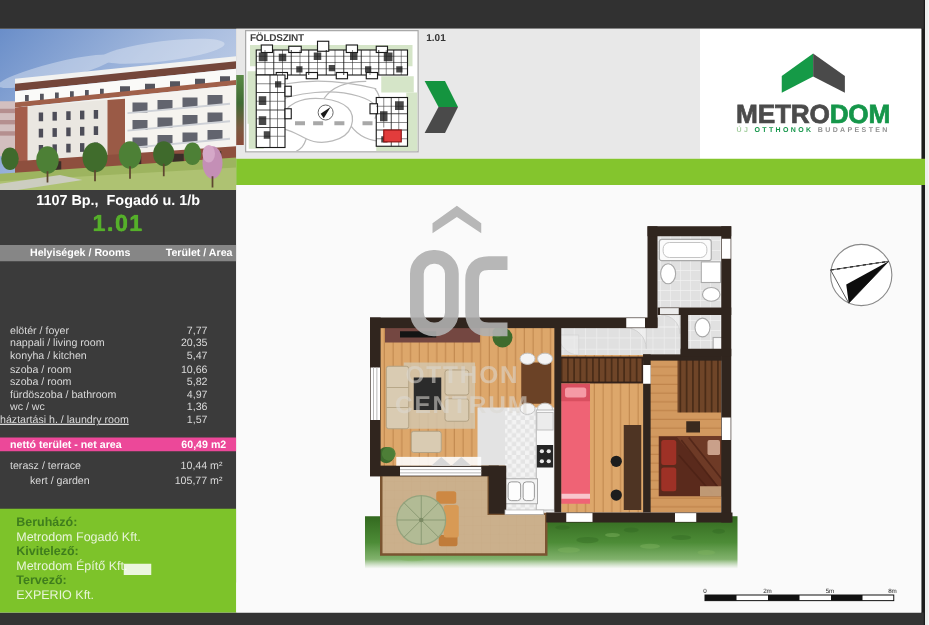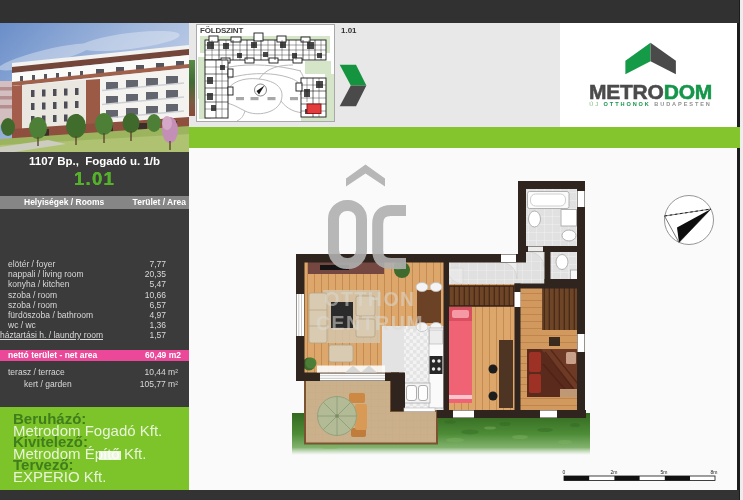--- a/index.html
+++ b/index.html
@@ -150,21 +150,21 @@
     <div style="position:absolute;top:20.3px;width:189px;">
         <span style="position:absolute;left:8px;">konyha / kitchen</span>
         <span style="position:absolute;right:23px;">5,47</span>
       </div>
     <div style="position:absolute;top:30.5px;width:189px;">
         <span style="position:absolute;left:8px;">szoba / room</span>
         <span style="position:absolute;right:23px;">10,66</span>
       </div>
     <div style="position:absolute;top:40.6px;width:189px;">
         <span style="position:absolute;left:8px;">szoba / room</span>
-        <span style="position:absolute;right:23px;">6,57</span>
+        <span style="position:absolute;right:23px;">5,82</span>
       </div>
     <div style="position:absolute;top:50.75px;width:189px;">
         <span style="position:absolute;left:8px;">fürdöszoba / bathroom</span>
         <span style="position:absolute;right:23px;">4,97</span>
       </div>
     <div style="position:absolute;top:60.9px;width:189px;">
         <span style="position:absolute;left:8px;">wc / wc</span>
         <span style="position:absolute;right:23px;">1,36</span>
       </div>
     <div style="position:absolute;top:71.05px;width:189px;">
@@ -182,21 +182,21 @@
         <span style="position:absolute;left:8px;text-align:center;">terasz / terrace</span>
         <span style="position:absolute;right:11px;">10,44 m²</span>
       </div>
     <div style="position:absolute;top:11.5px;width:189px;">
         <span style="position:absolute;left:24px;">kert / garden</span>
         <span style="position:absolute;right:11px;">105,77 m²</span>
       </div>
   </div>
 
   <div class="abs" style="left:0;top:384px;width:189px;height:83px;background:#7dc32a;
-       font-size:15px;line-height:11.6px;">
+       font-size:10px;line-height:11.6px;">
     <div style="position:absolute;left:13px;top:6px;">
       <div style="color:#3f7d1d;font-weight:bold;">Beruházó:</div>
       <div style="color:rgba(255,255,255,0.82);">Metrodom Fogadó Kft.</div>
       <div style="color:#3f7d1d;font-weight:bold;">Kivitelező:</div>
       <div style="color:rgba(255,255,255,0.82);">Metrodom Építő Kft.</div>
       <div style="color:#3f7d1d;font-weight:bold;">Tervező:</div>
       <div style="color:rgba(255,255,255,0.82);">EXPERIO Kft.</div>
     </div>
     <div style="position:absolute;left:99px;top:44px;width:22px;height:9px;background:rgba(255,255,255,0.85);"></div>
   </div>

